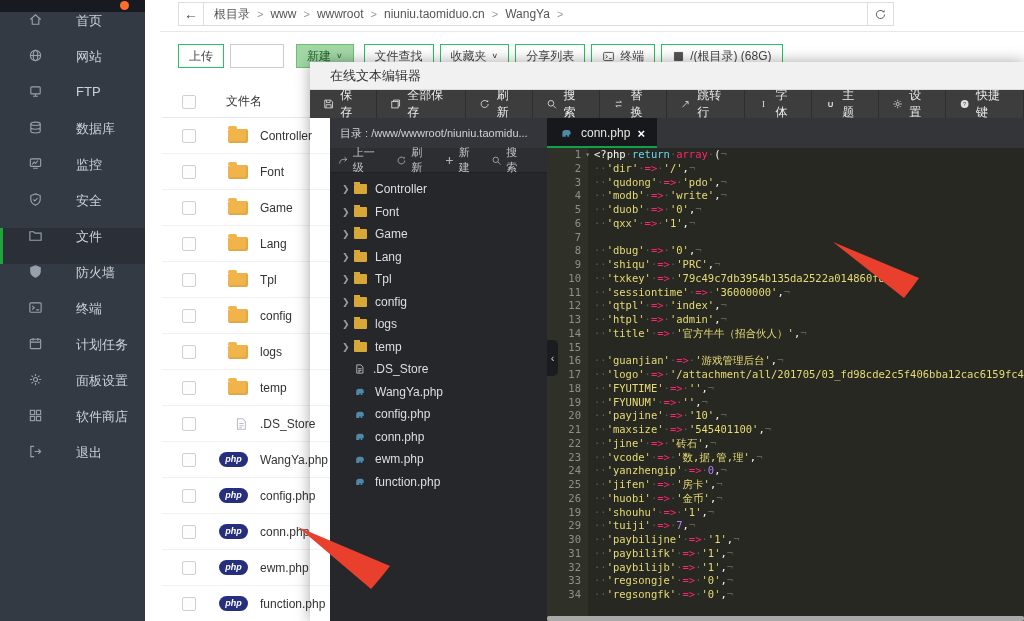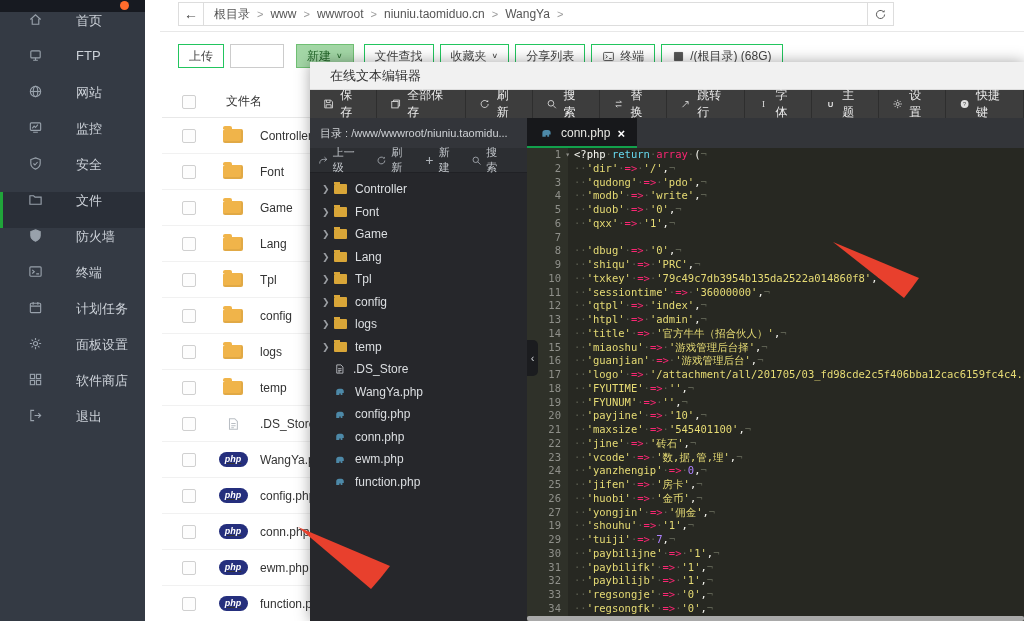--- a/index.html
+++ b/index.html
@@ -31,32 +31,32 @@
   .ft-new{background:#a3d7a6;border-color:#6fbf73;color:#24672a;margin-right:10px;}
   .caret-down{font-size:9px;margin-left:5px;transform:scaleY(.8);}
   
   .filelist{position:absolute;left:162px;top:86px;width:560px;z-index:1;}
   .fl-head{height:32px;display:flex;align-items:center;border-bottom:1px solid #e8e8e8;font-size:12px;color:#333;}
   .cb{width:14px;height:14px;border:1px solid #d0d0d0;border-radius:2px;background:#fdfdfd;display:inline-block;flex:none;cursor:pointer;}
   .fl-head .cb{margin-left:20px;}
   .fl-head-label{margin-left:30px;}
   .frow{height:36px;display:flex;align-items:center;border-bottom:1px solid #f1f1f1;font-size:12px;color:#333;cursor:pointer;}
   .frow .cb{margin-left:20px;}
-  .ficon{width:30px;margin-left:22px;margin-right:12px;display:flex;justify-content:center;flex:none;text-decoration:underline;}
+  .ficon{width:30px;margin-left:22px;margin-right:12px;display:flex;justify-content:flex-end;flex:none;}
   .fold-ic{width:20px;height:14px;background:#f0b44a;border-radius:2px;position:relative;box-shadow:inset -2px -2px 0 rgba(0,0,0,.06);}
   .fold-ic::before{content:"";position:absolute;top:-3px;left:0;width:9px;height:3px;background:#f0b44a;border-radius:2px 2px 0 0;}
   .php-badge{width:29px;height:15px;border-radius:8px;background:#252f7d;color:#fff;font-size:9px;font-style:italic;font-weight:bold;text-align:center;line-height:15px;}
   .doc-ic{width:14px;height:16px;color:#b9bec4;}
   
   .dialog{position:absolute;left:310px;top:62px;width:714px;height:559px;z-index:10;box-shadow:0 0 14px rgba(0,0,0,.35);display:flex;flex-direction:column;}
   .dlg-title{height:28px;background:#f1f1f1;border-bottom:1px solid #ddd;display:flex;align-items:center;padding-left:20px;font-size:13px;color:#333;flex:none;}
   .dlg-toolbar{height:28px;background:#3d3d3d;display:flex;flex:none;}
   .ed-btn{display:inline-flex;align-items:center;padding:0 13px;color:#ececec;font-size:12px;border-right:1px solid #2e2e2e;cursor:pointer;}
   .ed-btn .icon{width:12px;height:12px;margin-right:6px;color:#e0e0e0;}
-  .dlg-body{flex:1;display:flex;min-height:0;}
+  .dlg-body{flex:1;display:flex;min-height:0;padding-left:20px;}
   
   .tree{width:217px;background:#26272b;display:flex;flex-direction:column;position:relative;flex:none;}
   .tree-path{height:30px;background:#33353a;color:#cfd2d6;font-size:11px;display:flex;align-items:center;padding:0 10px;white-space:nowrap;overflow:hidden;flex:none;}
   .tree-tools{height:25px;background:#2c2e32;border-bottom:1px solid #202125;display:flex;align-items:center;padding:0 8px;flex:none;}
   .tt-btn{display:inline-flex;align-items:center;color:#c2c6cb;font-size:11px;margin-right:11px;cursor:pointer;}
   .tt-btn .icon{width:11px;height:11px;margin-right:4px;color:#aeb3b9;}
   .tree-items{flex:1;overflow:hidden;padding-top:5px;}
   .titem{height:22.5px;display:flex;align-items:center;padding-left:12px;font-size:12px;color:#dcdfe2;cursor:pointer;white-space:nowrap;}
   .ti-caret{width:12px;color:#9a9da2;font-size:9px;flex:none;}
   .ti-ficon{width:13px;height:10px;background:#d9a638;border-radius:1px;position:relative;margin-right:8px;flex:none;}
@@ -99,35 +99,44 @@
         <span class="icon">
           <svg viewBox="0 0 16 16" fill="none" stroke="currentColor" stroke-width="1.2">
             <path d="M2.5 8 8 3l5.5 5M4.5 7.2V13h7V7.2"></path>
           </svg>
         </span>
         <span>首页</span>
       </div>
       <div class="sb-item">
         <span class="icon">
           <svg viewBox="0 0 16 16" fill="none" stroke="currentColor" stroke-width="1.2">
-            <rect x="3" y="3" width="10" height="7.5" rx="1"></rect>
-            <path d="M5.5 13h5M8 10.5V13"></path>
-          </svg>
-        </span>
-        <span>FTP</span>
-      </div>
-      <div class="sb-item">
-        <span class="icon">
-          <svg viewBox="0 0 16 16" fill="none" stroke="currentColor" stroke-width="1.2">
             <circle cx="8" cy="8" r="5.5"></circle>
             <ellipse cx="8" cy="8" rx="2.4" ry="5.5"></ellipse>
             <path d="M2.5 8h11"></path>
           </svg>
         </span>
         <span>网站</span>
+      </div>
+      <div class="sb-item">
+        <span class="icon">
+          <svg viewBox="0 0 16 16" fill="none" stroke="currentColor" stroke-width="1.2">
+            <rect x="3" y="3" width="10" height="7.5" rx="1"></rect>
+            <path d="M5.5 13h5M8 10.5V13"></path>
+          </svg>
+        </span>
+        <span>FTP</span>
+      </div>
+      <div class="sb-item">
+        <span class="icon">
+          <svg viewBox="0 0 16 16" fill="none" stroke="currentColor" stroke-width="1.2">
+            <ellipse cx="8" cy="4" rx="5" ry="1.8"></ellipse>
+            <path d="M3 4v8c0 1 2.2 1.8 5 1.8s5-.8 5-1.8V4M3 8c0 1 2.2 1.8 5 1.8S13 9 13 8"></path>
+          </svg>
+        </span>
+        <span>数据库</span>
       </div>
       <div class="sb-item">
         <span class="icon">
           <svg viewBox="0 0 16 16" fill="none" stroke="currentColor" stroke-width="1.2">
             <rect x="2.5" y="3" width="11" height="8" rx="1"></rect>
             <path d="M4.5 9l2-2.5 1.5 1.5 2.5-3M5.5 13h5"></path>
           </svg>
         </span>
         <span>监控</span>
       </div>
@@ -624,33 +633,32 @@
             <div class="cl"><span class="ln">5</span><span class="lc"><span class="t-d">··</span><span class="t-s">'duob'</span><span class="t-d">·</span><span class="t-o">=&gt;</span><span class="t-d">·</span><span class="t-s">'0'</span><span class="t-p">,</span><span class="t-d">¬</span></span></div>
             <div class="cl"><span class="ln">6</span><span class="lc"><span class="t-d">··</span><span class="t-s">'qxx'</span><span class="t-d">·</span><span class="t-o">=&gt;</span><span class="t-d">·</span><span class="t-s">'1'</span><span class="t-p">,</span><span class="t-d">¬</span></span></div>
             <div class="cl"><span class="ln">7</span></div>
             <div class="cl"><span class="ln">8</span><span class="lc"><span class="t-d">··</span><span class="t-s">'dbug'</span><span class="t-d">·</span><span class="t-o">=&gt;</span><span class="t-d">·</span><span class="t-s">'0'</span><span class="t-p">,</span><span class="t-d">¬</span></span></div>
             <div class="cl"><span class="ln">9</span><span class="lc"><span class="t-d">··</span><span class="t-s">'shiqu'</span><span class="t-d">·</span><span class="t-o">=&gt;</span><span class="t-d">·</span><span class="t-s">'PRC'</span><span class="t-p">,</span><span class="t-d">¬</span></span></div>
             <div class="cl"><span class="ln">10</span><span class="lc"><span class="t-d">··</span><span class="t-s">'txkey'</span><span class="t-d">·</span><span class="t-o">=&gt;</span><span class="t-d">·</span><span class="t-s">'79c49c7db3954b135da2522a014860f8'</span><span class="t-p">,</span><span class="t-d">¬</span></span></div>
             <div class="cl"><span class="ln">11</span><span class="lc"><span class="t-d">··</span><span class="t-s">'sessiontime'</span><span class="t-d">·</span><span class="t-o">=&gt;</span><span class="t-d">·</span><span class="t-s">'36000000'</span><span class="t-p">,</span><span class="t-d">¬</span></span></div>
             <div class="cl"><span class="ln">12</span><span class="lc"><span class="t-d">··</span><span class="t-s">'qtpl'</span><span class="t-d">·</span><span class="t-o">=&gt;</span><span class="t-d">·</span><span class="t-s">'index'</span><span class="t-p">,</span><span class="t-d">¬</span></span></div>
             <div class="cl"><span class="ln">13</span><span class="lc"><span class="t-d">··</span><span class="t-s">'htpl'</span><span class="t-d">·</span><span class="t-o">=&gt;</span><span class="t-d">·</span><span class="t-s">'admin'</span><span class="t-p">,</span><span class="t-d">¬</span></span></div>
             <div class="cl"><span class="ln">14</span><span class="lc"><span class="t-d">··</span><span class="t-s">'title'</span><span class="t-d">·</span><span class="t-o">=&gt;</span><span class="t-d">·</span><span class="t-s">'官方牛牛（招合伙人）'</span><span class="t-p">,</span><span class="t-d">¬</span></span></div>
-            <div class="cl"><span class="ln">15</span><span class="lc"><span class="t-d">··</span><span class="t-s">'miaoshu'</span><span class="t-d">·</span><span class="t-o">=&gt;</span><span class="t-d">·</span><span class="t-s">'游戏管理后台择'</span><span class="t-p">,</span><span class="t-d">¬</span></span></div>
+            <div class="cl"><span class="ln">15</span></div>
             <div class="cl"><span class="ln">16</span><span class="lc"><span class="t-d">··</span><span class="t-s">'guanjian'</span><span class="t-d">·</span><span class="t-o">=&gt;</span><span class="t-d">·</span><span class="t-s">'游戏管理后台'</span><span class="t-p">,</span><span class="t-d">¬</span></span></div>
             <div class="cl"><span class="ln">17</span><span class="lc"><span class="t-d">··</span><span class="t-s">'logo'</span><span class="t-d">·</span><span class="t-o">=&gt;</span><span class="t-d">·</span><span class="t-s">'/attachment/all/201705/03_fd98cde2c5f406bba12cac6159fc4c4.png</span></span></div>
             <div class="cl"><span class="ln">18</span><span class="lc"><span class="t-d">··</span><span class="t-s">'FYUTIME'</span><span class="t-d">·</span><span class="t-o">=&gt;</span><span class="t-d">·</span><span class="t-s">''</span><span class="t-p">,</span><span class="t-d">¬</span></span></div>
             <div class="cl"><span class="ln">19</span><span class="lc"><span class="t-d">··</span><span class="t-s">'FYUNUM'</span><span class="t-d">·</span><span class="t-o">=&gt;</span><span class="t-d">·</span><span class="t-s">''</span><span class="t-p">,</span><span class="t-d">¬</span></span></div>
             <div class="cl"><span class="ln">20</span><span class="lc"><span class="t-d">··</span><span class="t-s">'payjine'</span><span class="t-d">·</span><span class="t-o">=&gt;</span><span class="t-d">·</span><span class="t-s">'10'</span><span class="t-p">,</span><span class="t-d">¬</span></span></div>
             <div class="cl"><span class="ln">21</span><span class="lc"><span class="t-d">··</span><span class="t-s">'maxsize'</span><span class="t-d">·</span><span class="t-o">=&gt;</span><span class="t-d">·</span><span class="t-s">'545401100'</span><span class="t-p">,</span><span class="t-d">¬</span></span></div>
             <div class="cl"><span class="ln">22</span><span class="lc"><span class="t-d">··</span><span class="t-s">'jine'</span><span class="t-d">·</span><span class="t-o">=&gt;</span><span class="t-d">·</span><span class="t-s">'砖石'</span><span class="t-p">,</span><span class="t-d">¬</span></span></div>
             <div class="cl"><span class="ln">23</span><span class="lc"><span class="t-d">··</span><span class="t-s">'vcode'</span><span class="t-d">·</span><span class="t-o">=&gt;</span><span class="t-d">·</span><span class="t-s">'数,据,管,理'</span><span class="t-p">,</span><span class="t-d">¬</span></span></div>
             <div class="cl"><span class="ln">24</span><span class="lc"><span class="t-d">··</span><span class="t-s">'yanzhengip'</span><span class="t-d">·</span><span class="t-o">=&gt;</span><span class="t-d">·</span><span class="t-n">0</span><span class="t-p">,</span><span class="t-d">¬</span></span></div>
             <div class="cl"><span class="ln">25</span><span class="lc"><span class="t-d">··</span><span class="t-s">'jifen'</span><span class="t-d">·</span><span class="t-o">=&gt;</span><span class="t-d">·</span><span class="t-s">'房卡'</span><span class="t-p">,</span><span class="t-d">¬</span></span></div>
             <div class="cl"><span class="ln">26</span><span class="lc"><span class="t-d">··</span><span class="t-s">'huobi'</span><span class="t-d">·</span><span class="t-o">=&gt;</span><span class="t-d">·</span><span class="t-s">'金币'</span><span class="t-p">,</span><span class="t-d">¬</span></span></div>
-            <div class="cl"><span class="ln">27</span><span class="lc"><span class="t-d">··</span><span class="t-s">'yongjin'</span><span class="t-d">·</span><span class="t-o">=&gt;</span><span class="t-d">·</span><span class="t-s">'佣金'</span><span class="t-p">,</span><span class="t-d">¬</span></span></div>
             <div class="cl"><span class="ln">19</span><span class="lc"><span class="t-d">··</span><span class="t-s">'shouhu'</span><span class="t-d">·</span><span class="t-o">=&gt;</span><span class="t-d">·</span><span class="t-s">'1'</span><span class="t-p">,</span><span class="t-d">¬</span></span></div>
             <div class="cl"><span class="ln">29</span><span class="lc"><span class="t-d">··</span><span class="t-s">'tuiji'</span><span class="t-d">·</span><span class="t-o">=&gt;</span><span class="t-d">·</span><span class="t-n">7</span><span class="t-p">,</span><span class="t-d">¬</span></span></div>
             <div class="cl"><span class="ln">30</span><span class="lc"><span class="t-d">··</span><span class="t-s">'paybilijne'</span><span class="t-d">·</span><span class="t-o">=&gt;</span><span class="t-d">·</span><span class="t-s">'1'</span><span class="t-p">,</span><span class="t-d">¬</span></span></div>
             <div class="cl"><span class="ln">31</span><span class="lc"><span class="t-d">··</span><span class="t-s">'paybilifk'</span><span class="t-d">·</span><span class="t-o">=&gt;</span><span class="t-d">·</span><span class="t-s">'1'</span><span class="t-p">,</span><span class="t-d">¬</span></span></div>
             <div class="cl"><span class="ln">32</span><span class="lc"><span class="t-d">··</span><span class="t-s">'paybilijb'</span><span class="t-d">·</span><span class="t-o">=&gt;</span><span class="t-d">·</span><span class="t-s">'1'</span><span class="t-p">,</span><span class="t-d">¬</span></span></div>
             <div class="cl"><span class="ln">33</span><span class="lc"><span class="t-d">··</span><span class="t-s">'regsongje'</span><span class="t-d">·</span><span class="t-o">=&gt;</span><span class="t-d">·</span><span class="t-s">'0'</span><span class="t-p">,</span><span class="t-d">¬</span></span></div>
             <div class="cl"><span class="ln">34</span><span class="lc"><span class="t-d">··</span><span class="t-s">'regsongfk'</span><span class="t-d">·</span><span class="t-o">=&gt;</span><span class="t-d">·</span><span class="t-s">'0'</span><span class="t-p">,</span><span class="t-d">¬</span></span></div>
           </div>
       </div>
       <div class="hscroll">

